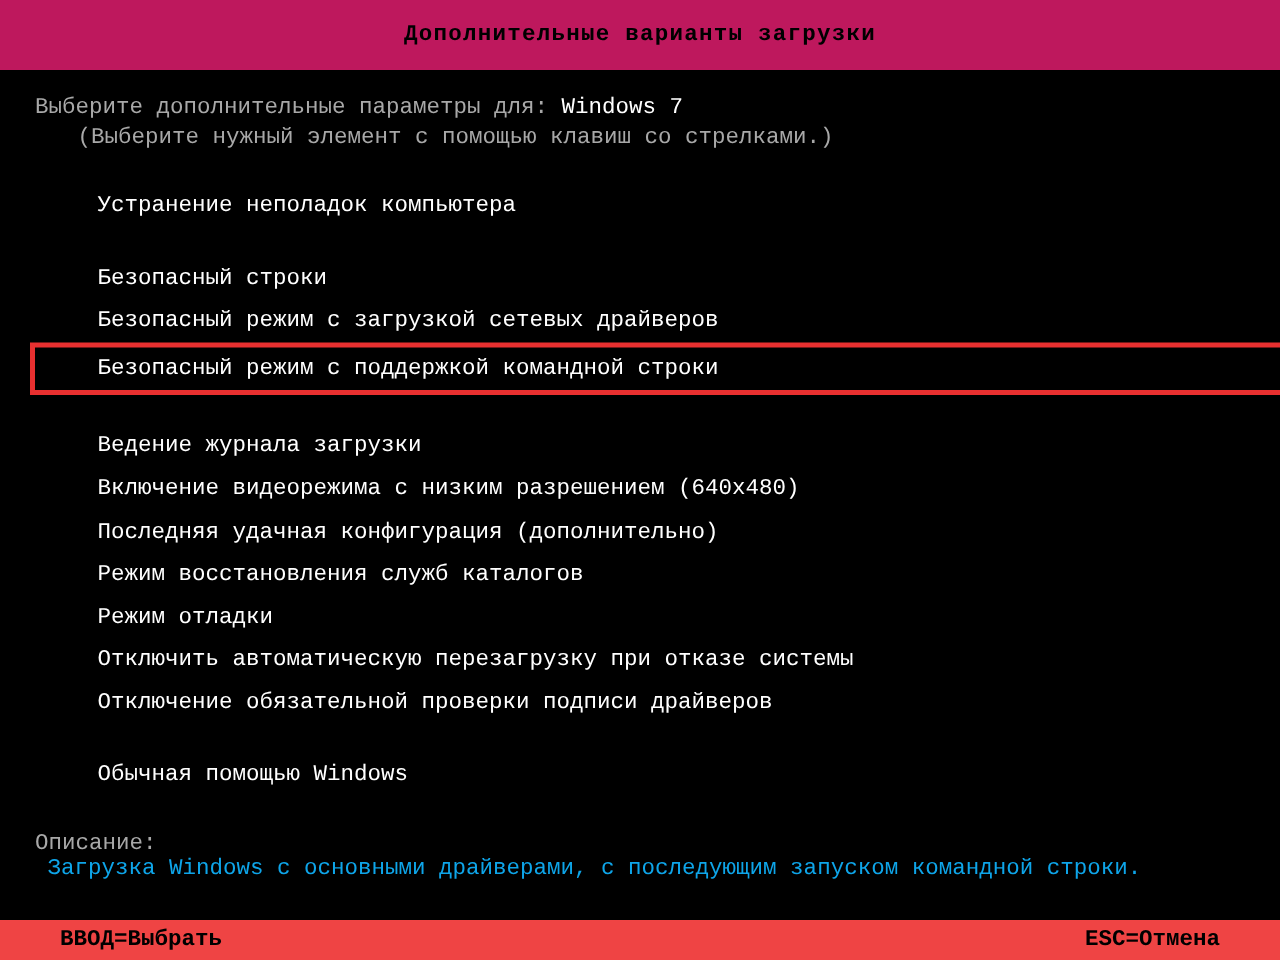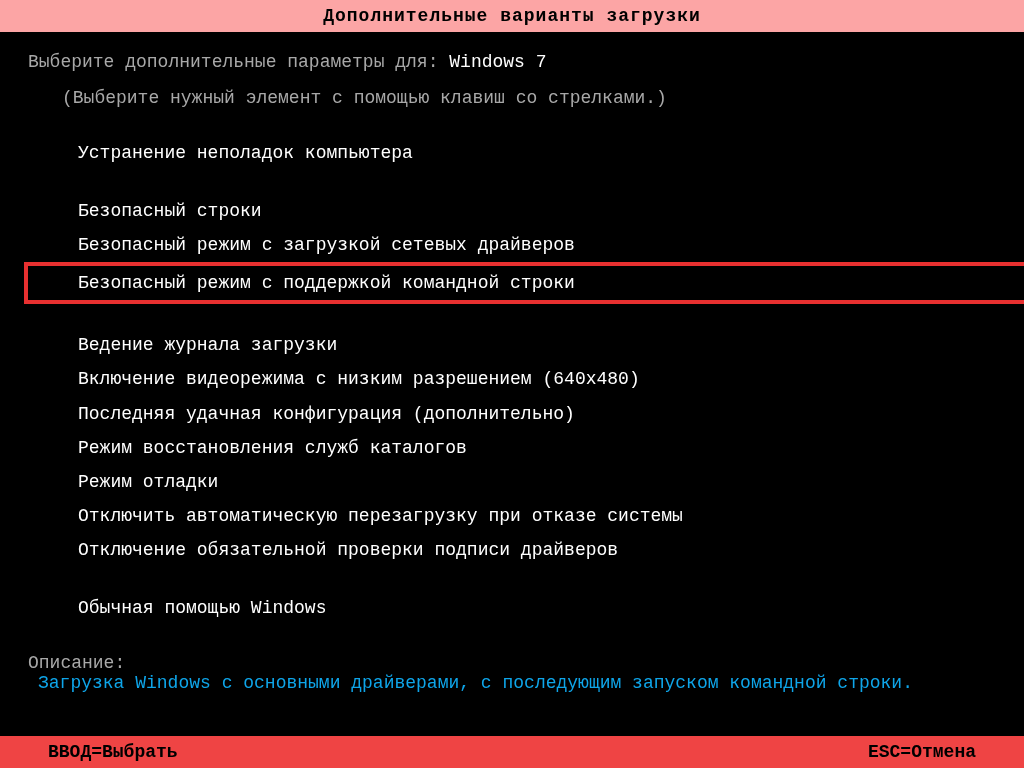--- a/index.html
+++ b/index.html
@@ -11,32 +11,32 @@
       width: 1024px;
       height: 768px;
       background: #000000;
       font-family: 'Consolas', 'Courier New', monospace;
       font-size: 18px;
       color: #a8a8a8;
       overflow: hidden;
       position: relative;
     }
     .title-bar {
-      background: #fca5a5;
+      background: #be185d;
       color: #000000;
       text-align: center;
-      padding: 6px 0;
+      padding: 18px 0;
       font-weight: bold;
       letter-spacing: 1px;
     }
     .content {
       padding: 20px 28px 0 28px;
     }
     .prompt-line {
-      margin-bottom: 16px;
+      margin-bottom: 4px;
     }
     .prompt-label {
       color: #a8a8a8;
     }
     .os-name {
       color: #ffffff;
     }
     .instruction {
       color: #a8a8a8;
       margin-bottom: 28px;

